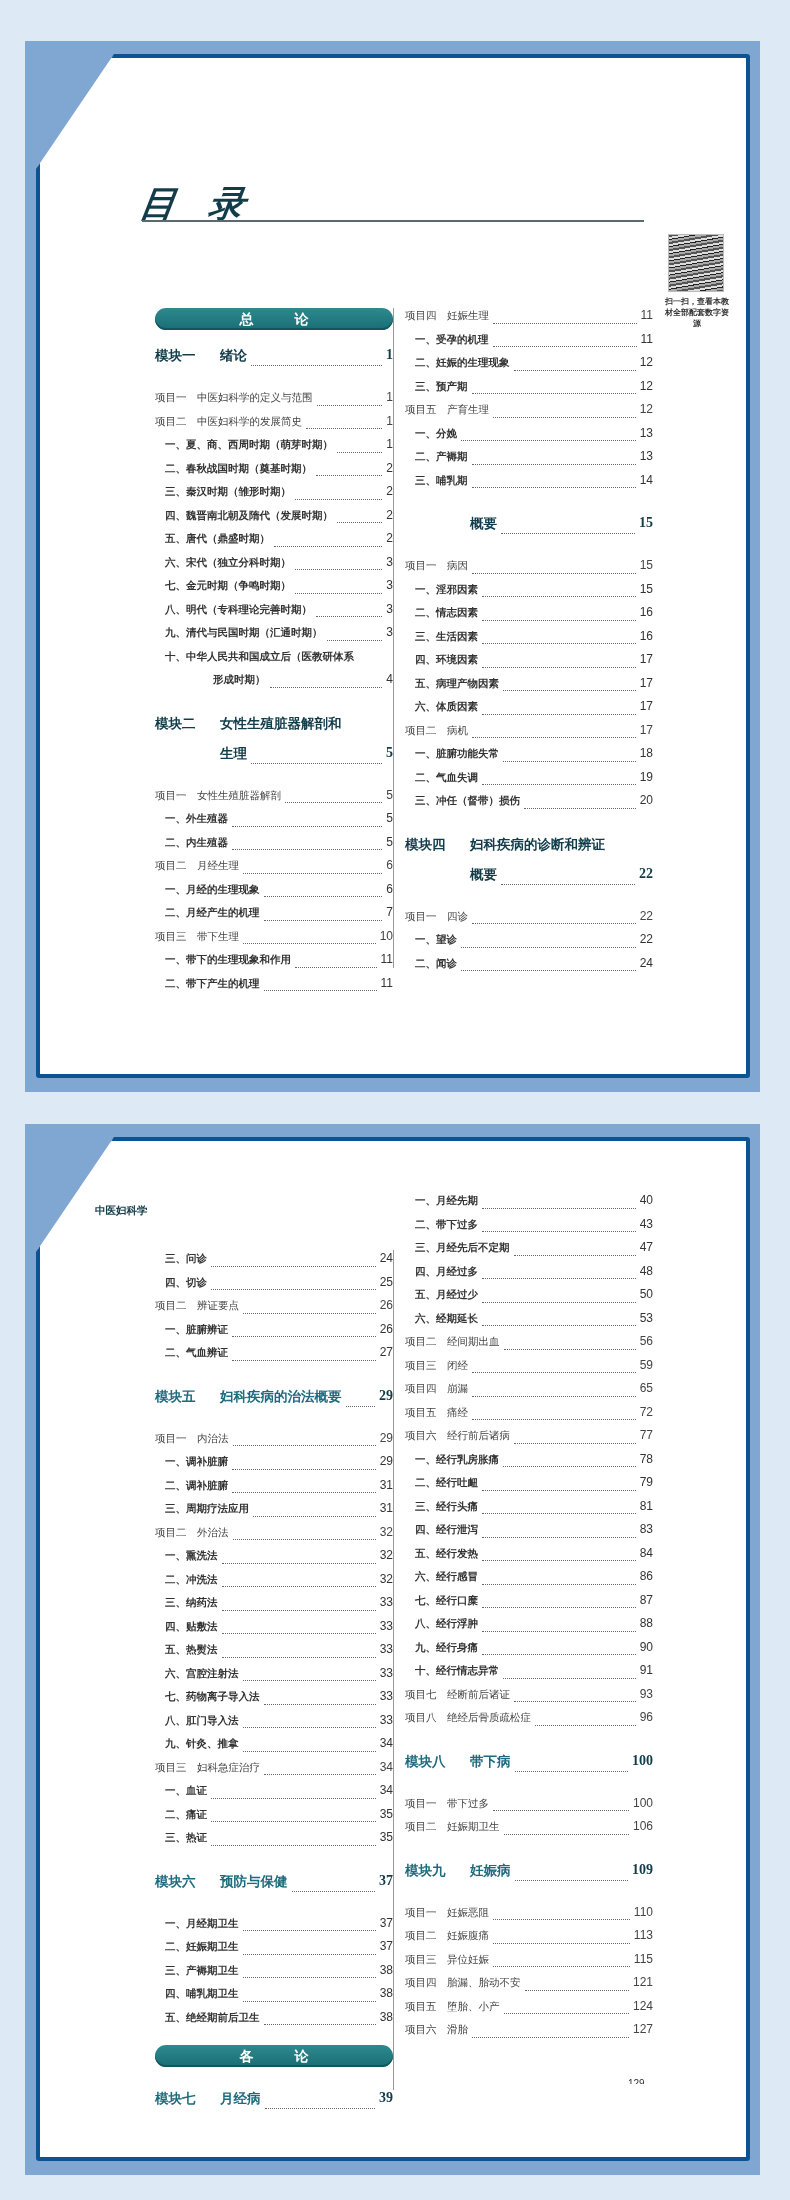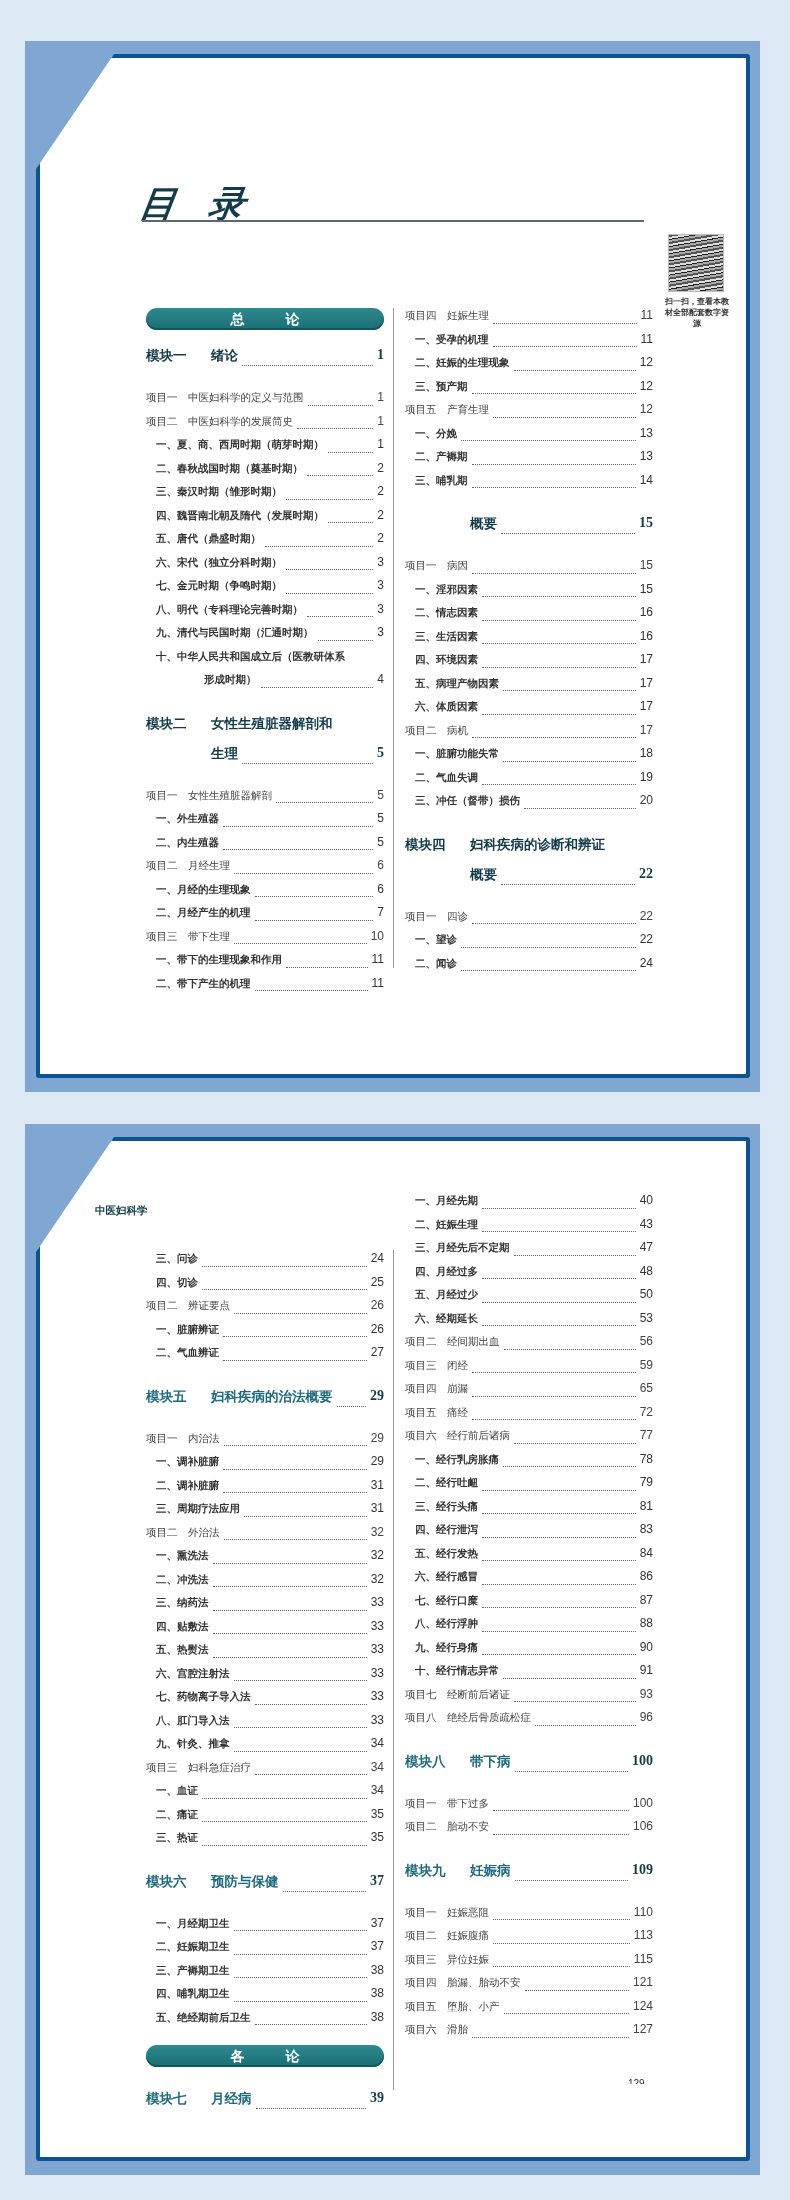--- a/index.html
+++ b/index.html
@@ -17,21 +17,21 @@
   .toc-title { position: absolute; left: 140px; top: 180px; font-size: 36px; font-style: italic; font-weight: bold;
                color: #123c4a; letter-spacing: 10px; font-family: "DejaVu Sans", sans-serif; transform: skewX(-8deg); }
   .title-rule { position: absolute; left: 142px; top: 220px; width: 502px; height: 2px; background: #5a6a70; }
 
   .qr { position: absolute; left: 668px; top: 234px; width: 56px; height: 58px; border: 1px solid #bbb;
         background: repeating-linear-gradient(170deg, #555 0 2px, #ddd 2px 4px, #222 4px 5px, #aaa 5px 7px); }
   .qr-caption { position: absolute; left: 662px; top: 296px; width: 70px; font-size: 8px; line-height: 11px;
                 text-align: center; font-weight: bold; color: #333; }
 
   .col { position: absolute; }
-  .col.left { left: 146px; width: 238px; }
+  .col.left { left: 155px; width: 238px; }
   .col.right { left: 405px; width: 248px; }
   .divider { position: absolute; width: 1px; background: #999; }
 
   .row { display: flex; align-items: flex-end; white-space: nowrap; }
   .row .label { flex: 0 0 auto; }
   .row .dots { flex: 1 1 auto; border-bottom: 1.5px dotted #666; margin: 0 4px 4px 4px; min-width: 8px; }
   .row .page { flex: 0 0 auto; text-align: right; font-family: "Liberation Sans", sans-serif; }
 
   .xiangmu { font-size: 10.5px; height: 23.5px; line-height: 23.5px; color: #444; justify-content: flex-end; }
   .xiangmu .tag { display: inline-block; width: 42px; }
@@ -497,21 +497,21 @@
     </div>
   </div>
 <div class="divider" style="left:393px; top:1250px; height:840px;"></div>
 <div class="col right" id="p2-right" style="top:1189px;">
     <div class="row sub">
       <span class="label"><span>一、月经先期</span></span>
       <span class="dots"></span>
       <span class="page">40</span>
     </div>
     <div class="row sub">
-      <span class="label"><span>二、妊娠生理</span></span>
+      <span class="label"><span>二、带下过多</span></span>
       <span class="dots"></span>
       <span class="page">43</span>
     </div>
     <div class="row sub">
       <span class="label"><span>三、月经先后不定期</span></span>
       <span class="dots"></span>
       <span class="page">47</span>
     </div>
     <div class="row sub">
       <span class="label"><span>四、月经过多</span></span>
@@ -619,21 +619,21 @@
       <span class="dots"></span>
       <span class="page">100</span>
     </div>
     <div class="gap-m"></div>
     <div class="row xiangmu">
       <span class="label"><span class="tag">项目一</span><span>带下过多</span></span>
       <span class="dots"></span>
       <span class="page">100</span>
     </div>
     <div class="row xiangmu">
-      <span class="label"><span class="tag">项目二</span><span>胎动不安</span></span>
+      <span class="label"><span class="tag">项目二</span><span>妊娠期卫生</span></span>
       <span class="dots"></span>
       <span class="page">106</span>
     </div>
     <div class="gap-m"></div>
     <div class="row module teal">
       <span class="label"><span class="tag">模块九</span><span>妊娠病</span></span>
       <span class="dots"></span>
       <span class="page">109</span>
     </div>
     <div class="gap-m"></div>

